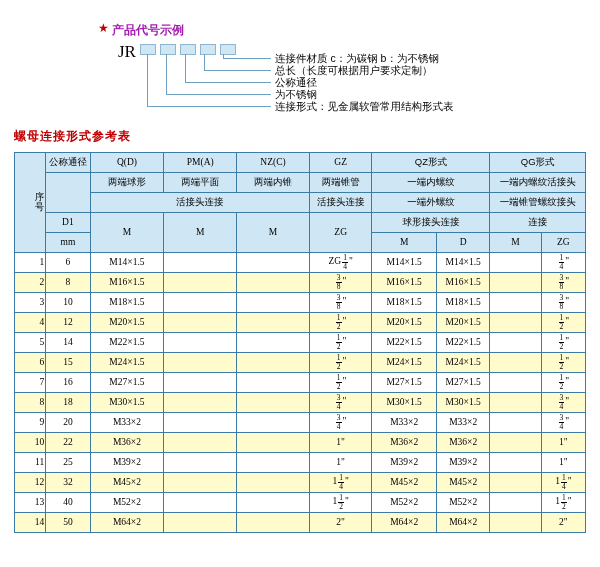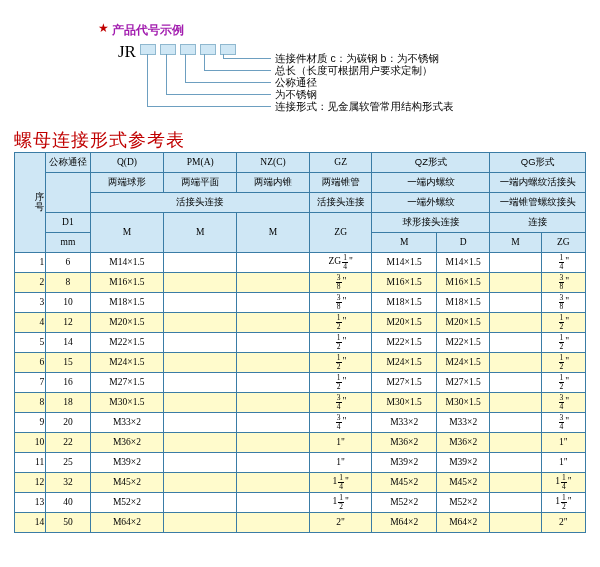--- a/index.html
+++ b/index.html
@@ -39,21 +39,21 @@
   
   .vline{position:absolute;background:#6d9fc0;width:1px;}
   .hline{position:absolute;background:#6d9fc0;height:1px;}
   .note{
     position:absolute;font-size:10.5px;color:#000;white-space:nowrap;
     font-family:"Liberation Sans","DejaVu Sans",sans-serif;
   }
   
   .tbl-title{
     position:absolute;left:14px;top:128px;
-    font-size:18px;font-weight:normal;color:#c00000;
+    font-size:12px;font-weight:bold;color:#c00000;
     letter-spacing:1px;
   }
   
   table{
     position:absolute;left:14px;top:152px;
     border-collapse:collapse;
     width:572px;
     font-size:9.5px;
     font-family:"Liberation Serif","DejaVu Serif",serif;
   }

